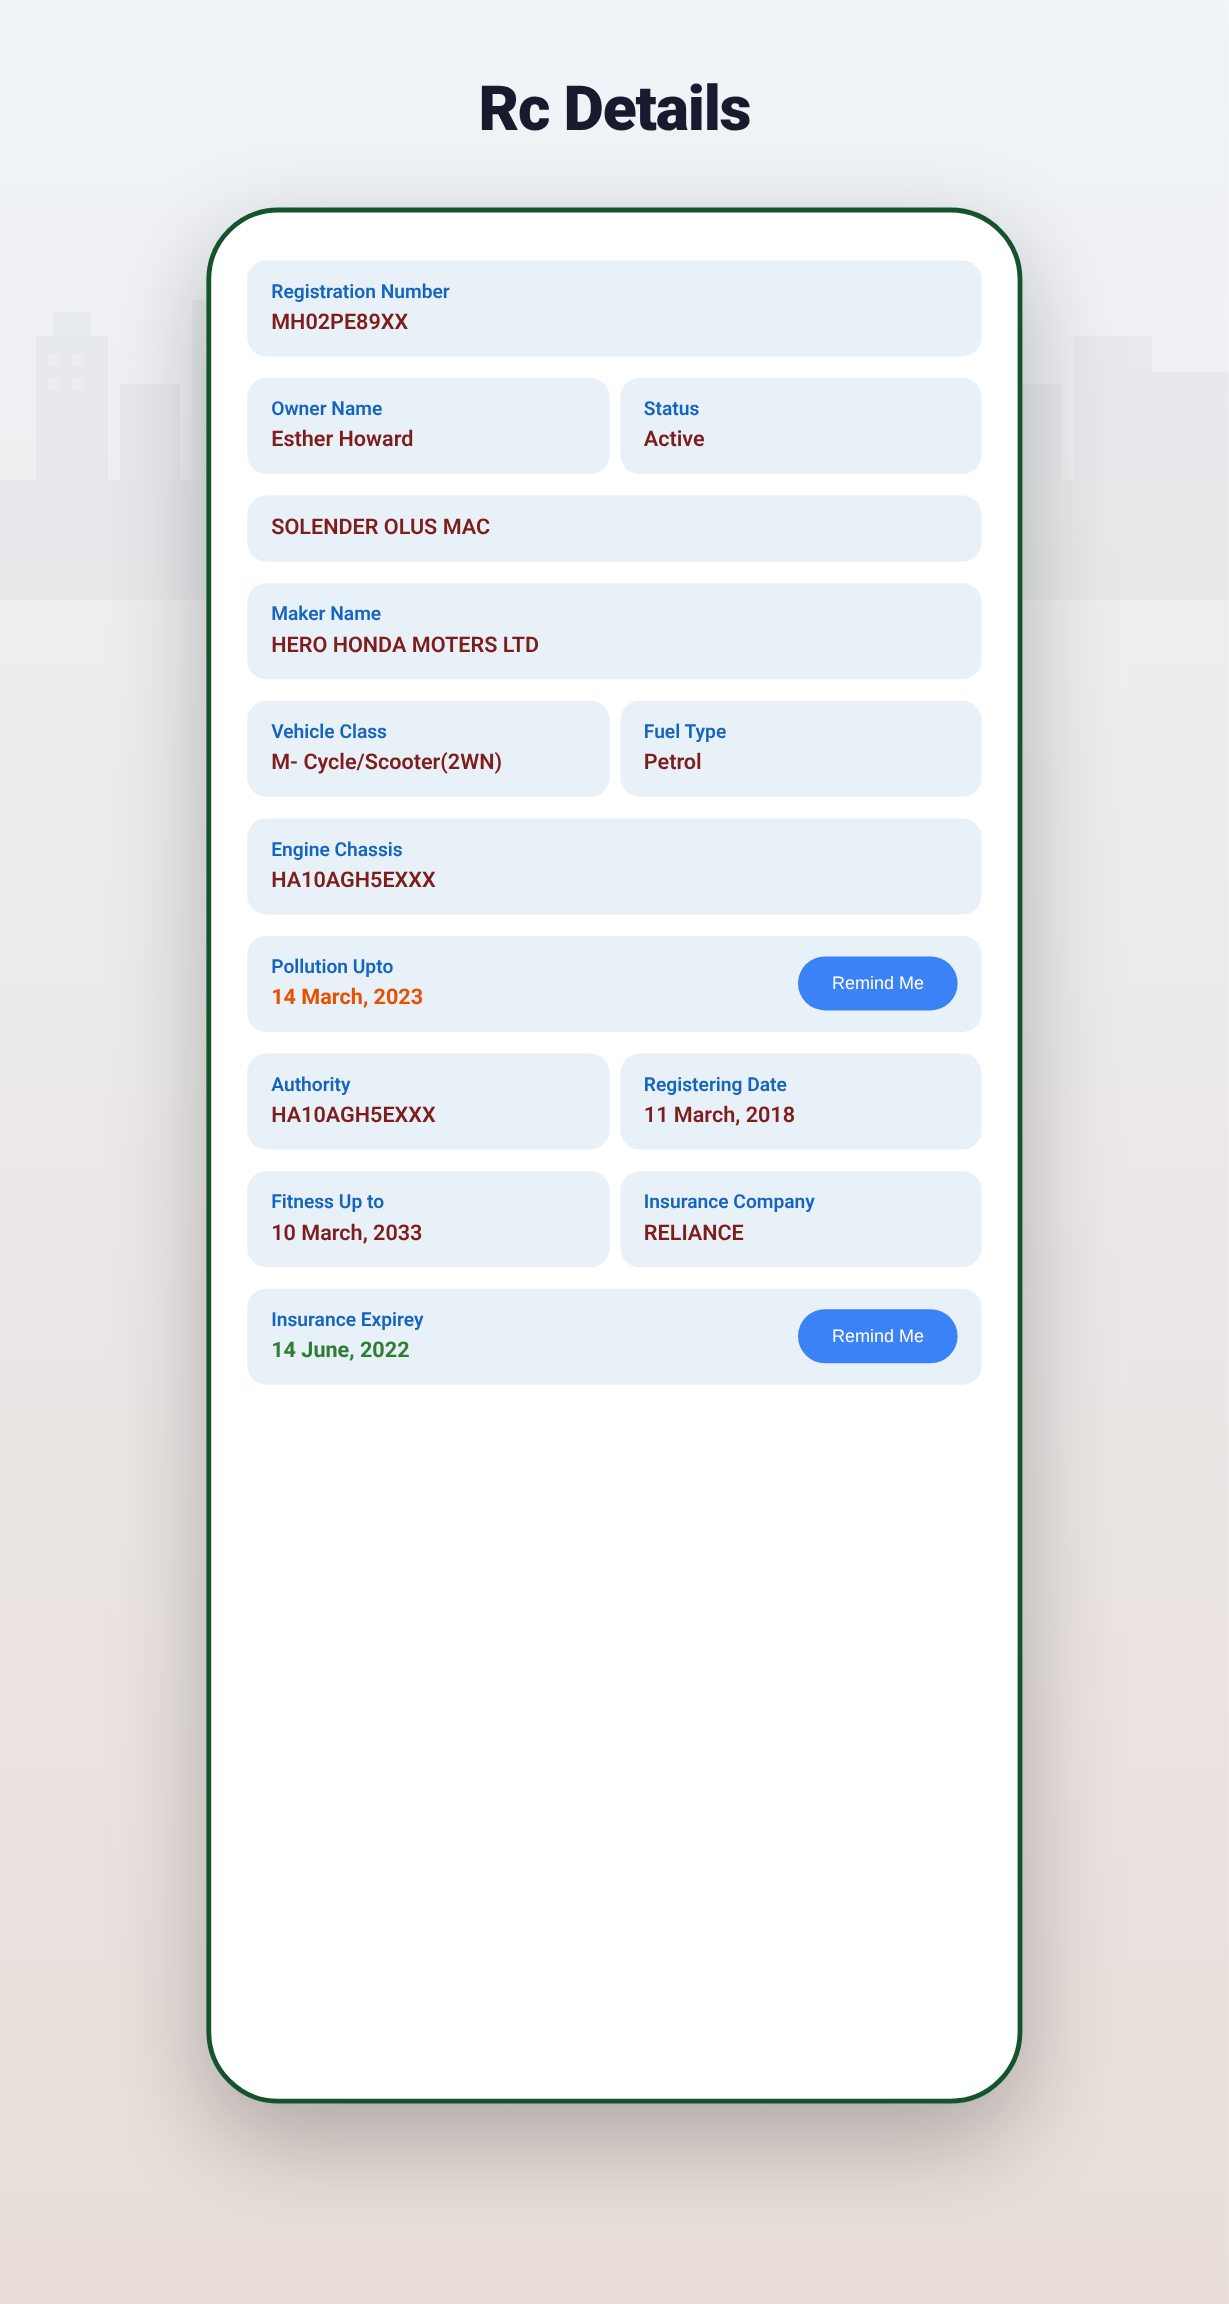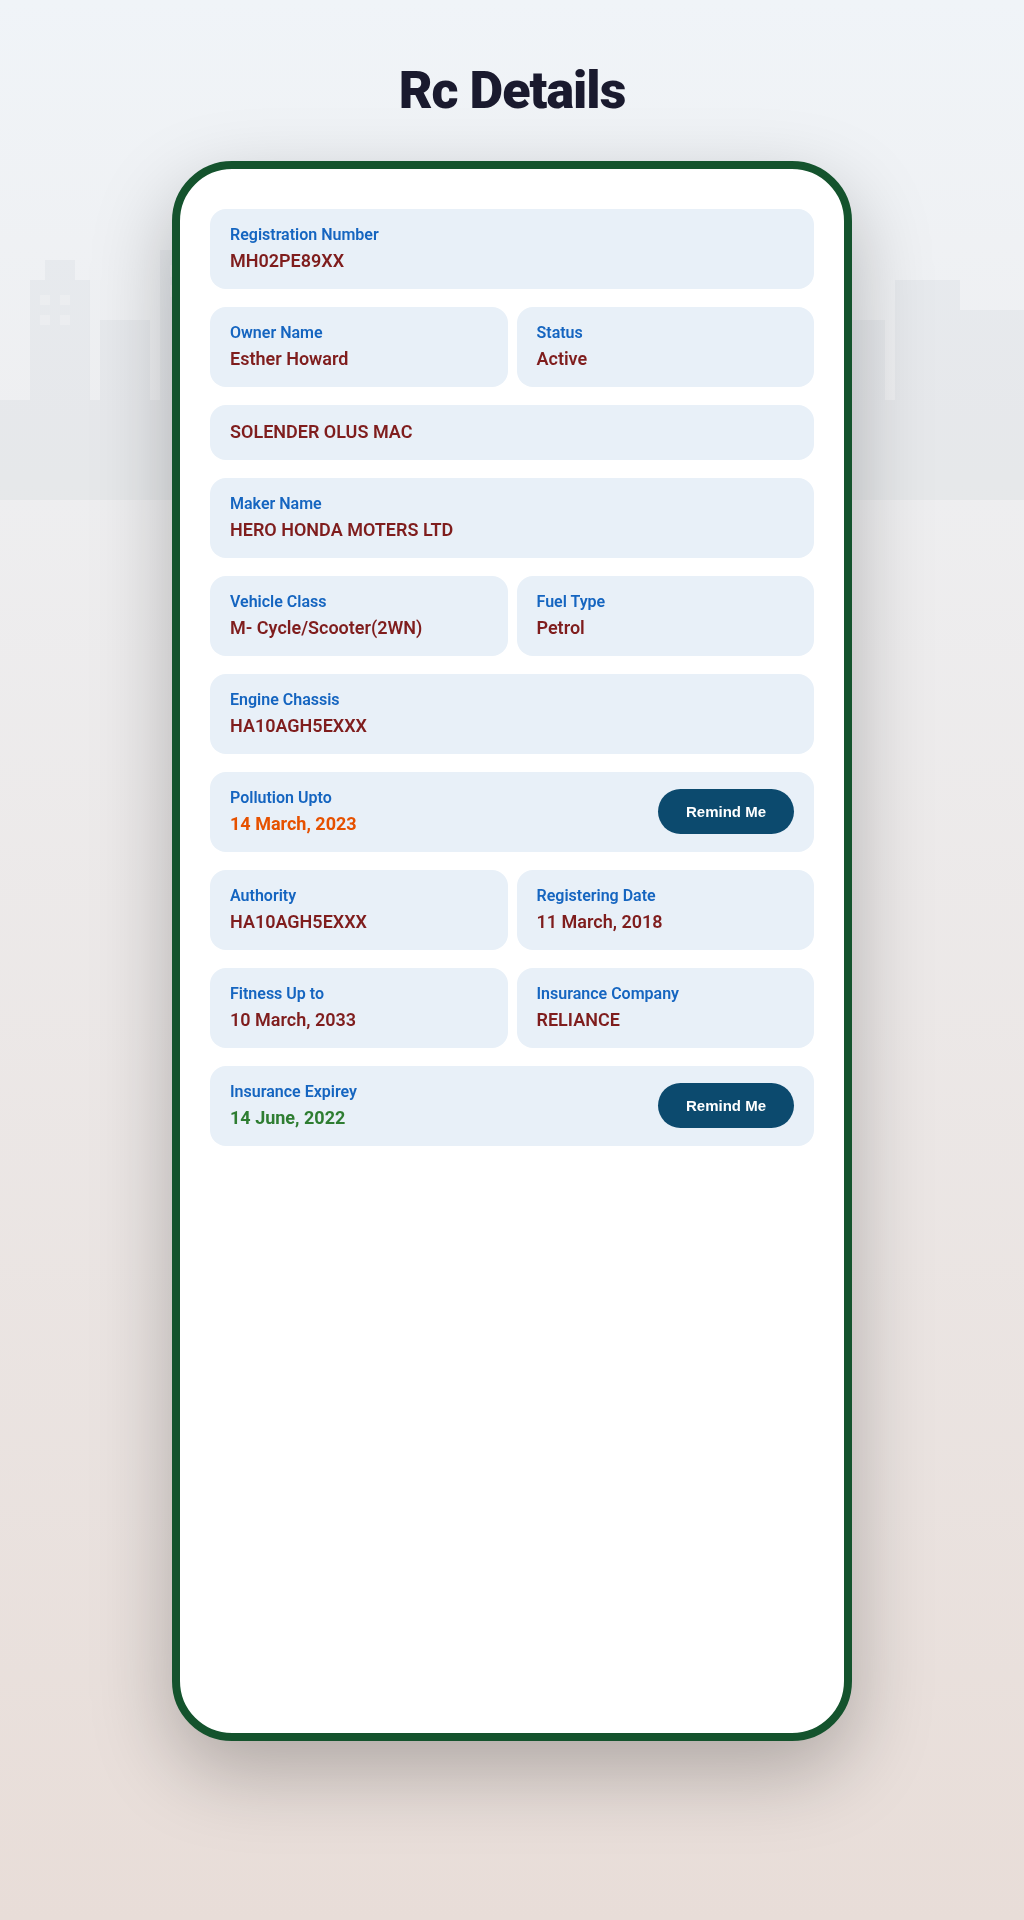--- a/index.html
+++ b/index.html
@@ -25,25 +25,26 @@
       z-index: 1;
       letter-spacing: -1px;
     }
 
     
     .phone-frame {
       width: 680px;
       min-height: 1580px;
       background: #fff;
       border-radius: 60px;
-      border: 8px solid #14532d;
+      border: 4px solid #14532d;
       padding: 40px 30px 50px 30px;
       z-index: 2;
       position: relative;
       box-shadow: 0 30px 80px rgba(0,0,0,0.25);
+      margin-top: 12px;
     }
 
     .card {
       background: #e8f0f8;
       border-radius: 16px;
       padding: 16px 20px 18px 20px;
       margin-bottom: 18px;
     }
 
     .card-label {
@@ -93,27 +94,27 @@
       color: #e65100;
     }
 
     .remind-left .card-value-green {
       font-size: 18px;
       font-weight: 700;
       color: #2e7d32;
     }
 
     .remind-btn {
-      background: #0c4a6e;
+      background: #3b82f6;
       color: #fff;
       border: none;
       border-radius: 30px;
       padding: 14px 28px;
       font-size: 15px;
-      font-weight: 700;
+      font-weight: 400;
       cursor: pointer;
       white-space: nowrap;
     }
 
     
     .city-silhouette {
       position: absolute;
       top: 100px;
       left: 0;
       width: 100%;

